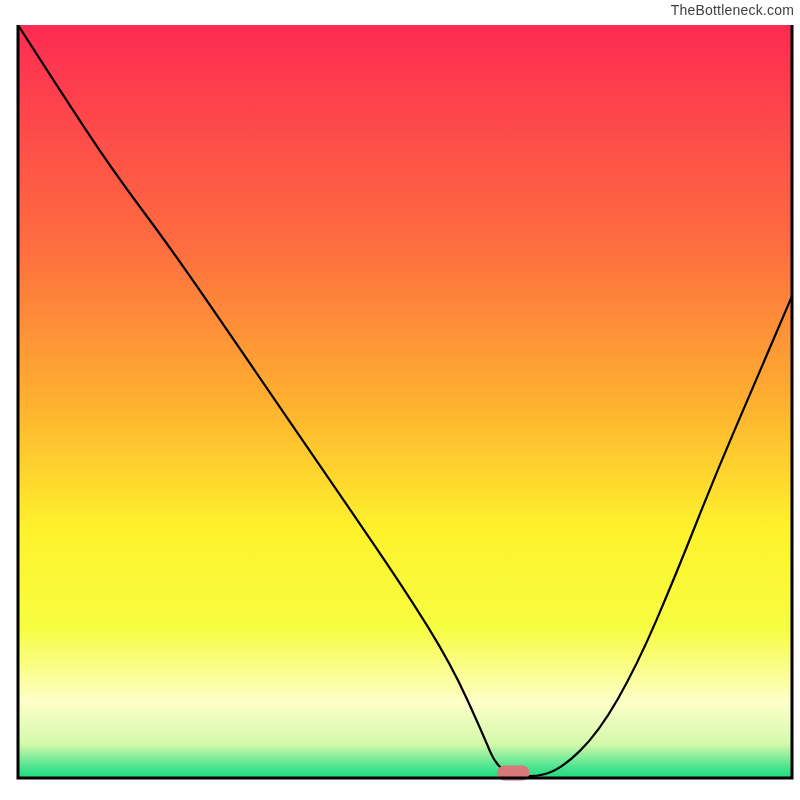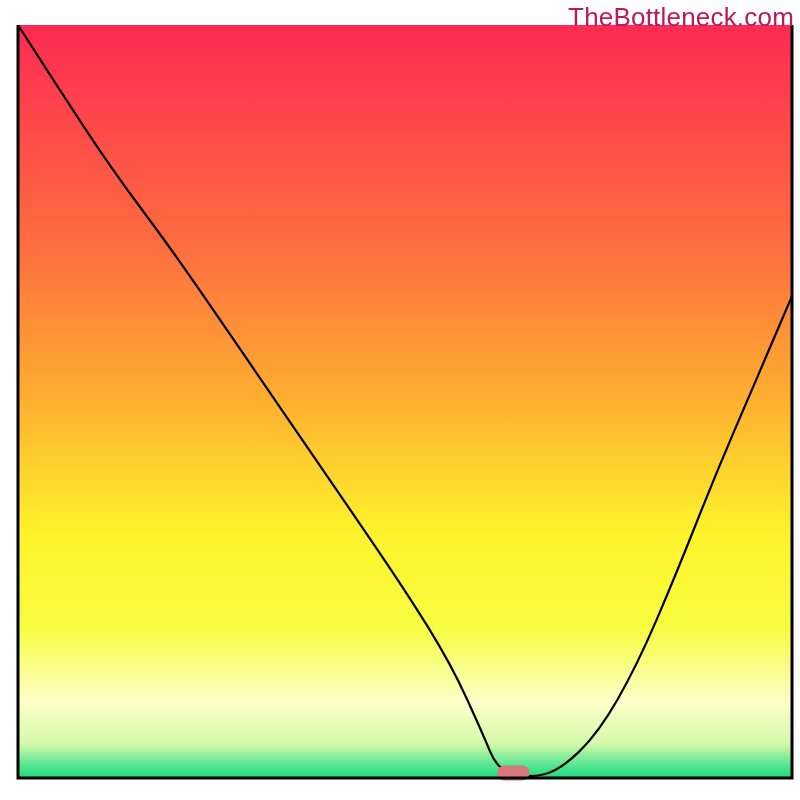--- a/index.html
+++ b/index.html
@@ -18,22 +18,22 @@
   }
   svg.chart {
     display: block;
     width: 800px;
     height: 800px;
   }
   .watermark {
     position: absolute;
     top: 2px;
     right: 6px;
-    color: #be185d;
-    font-size: 26px;
+    color: #404040;
+    font-size: 14px;
     font-weight: 500;
     letter-spacing: 0.2px;
     user-select: none;
   }
 </style>
 </head>
 <body>
 
 <div class="chart-wrap">
 

